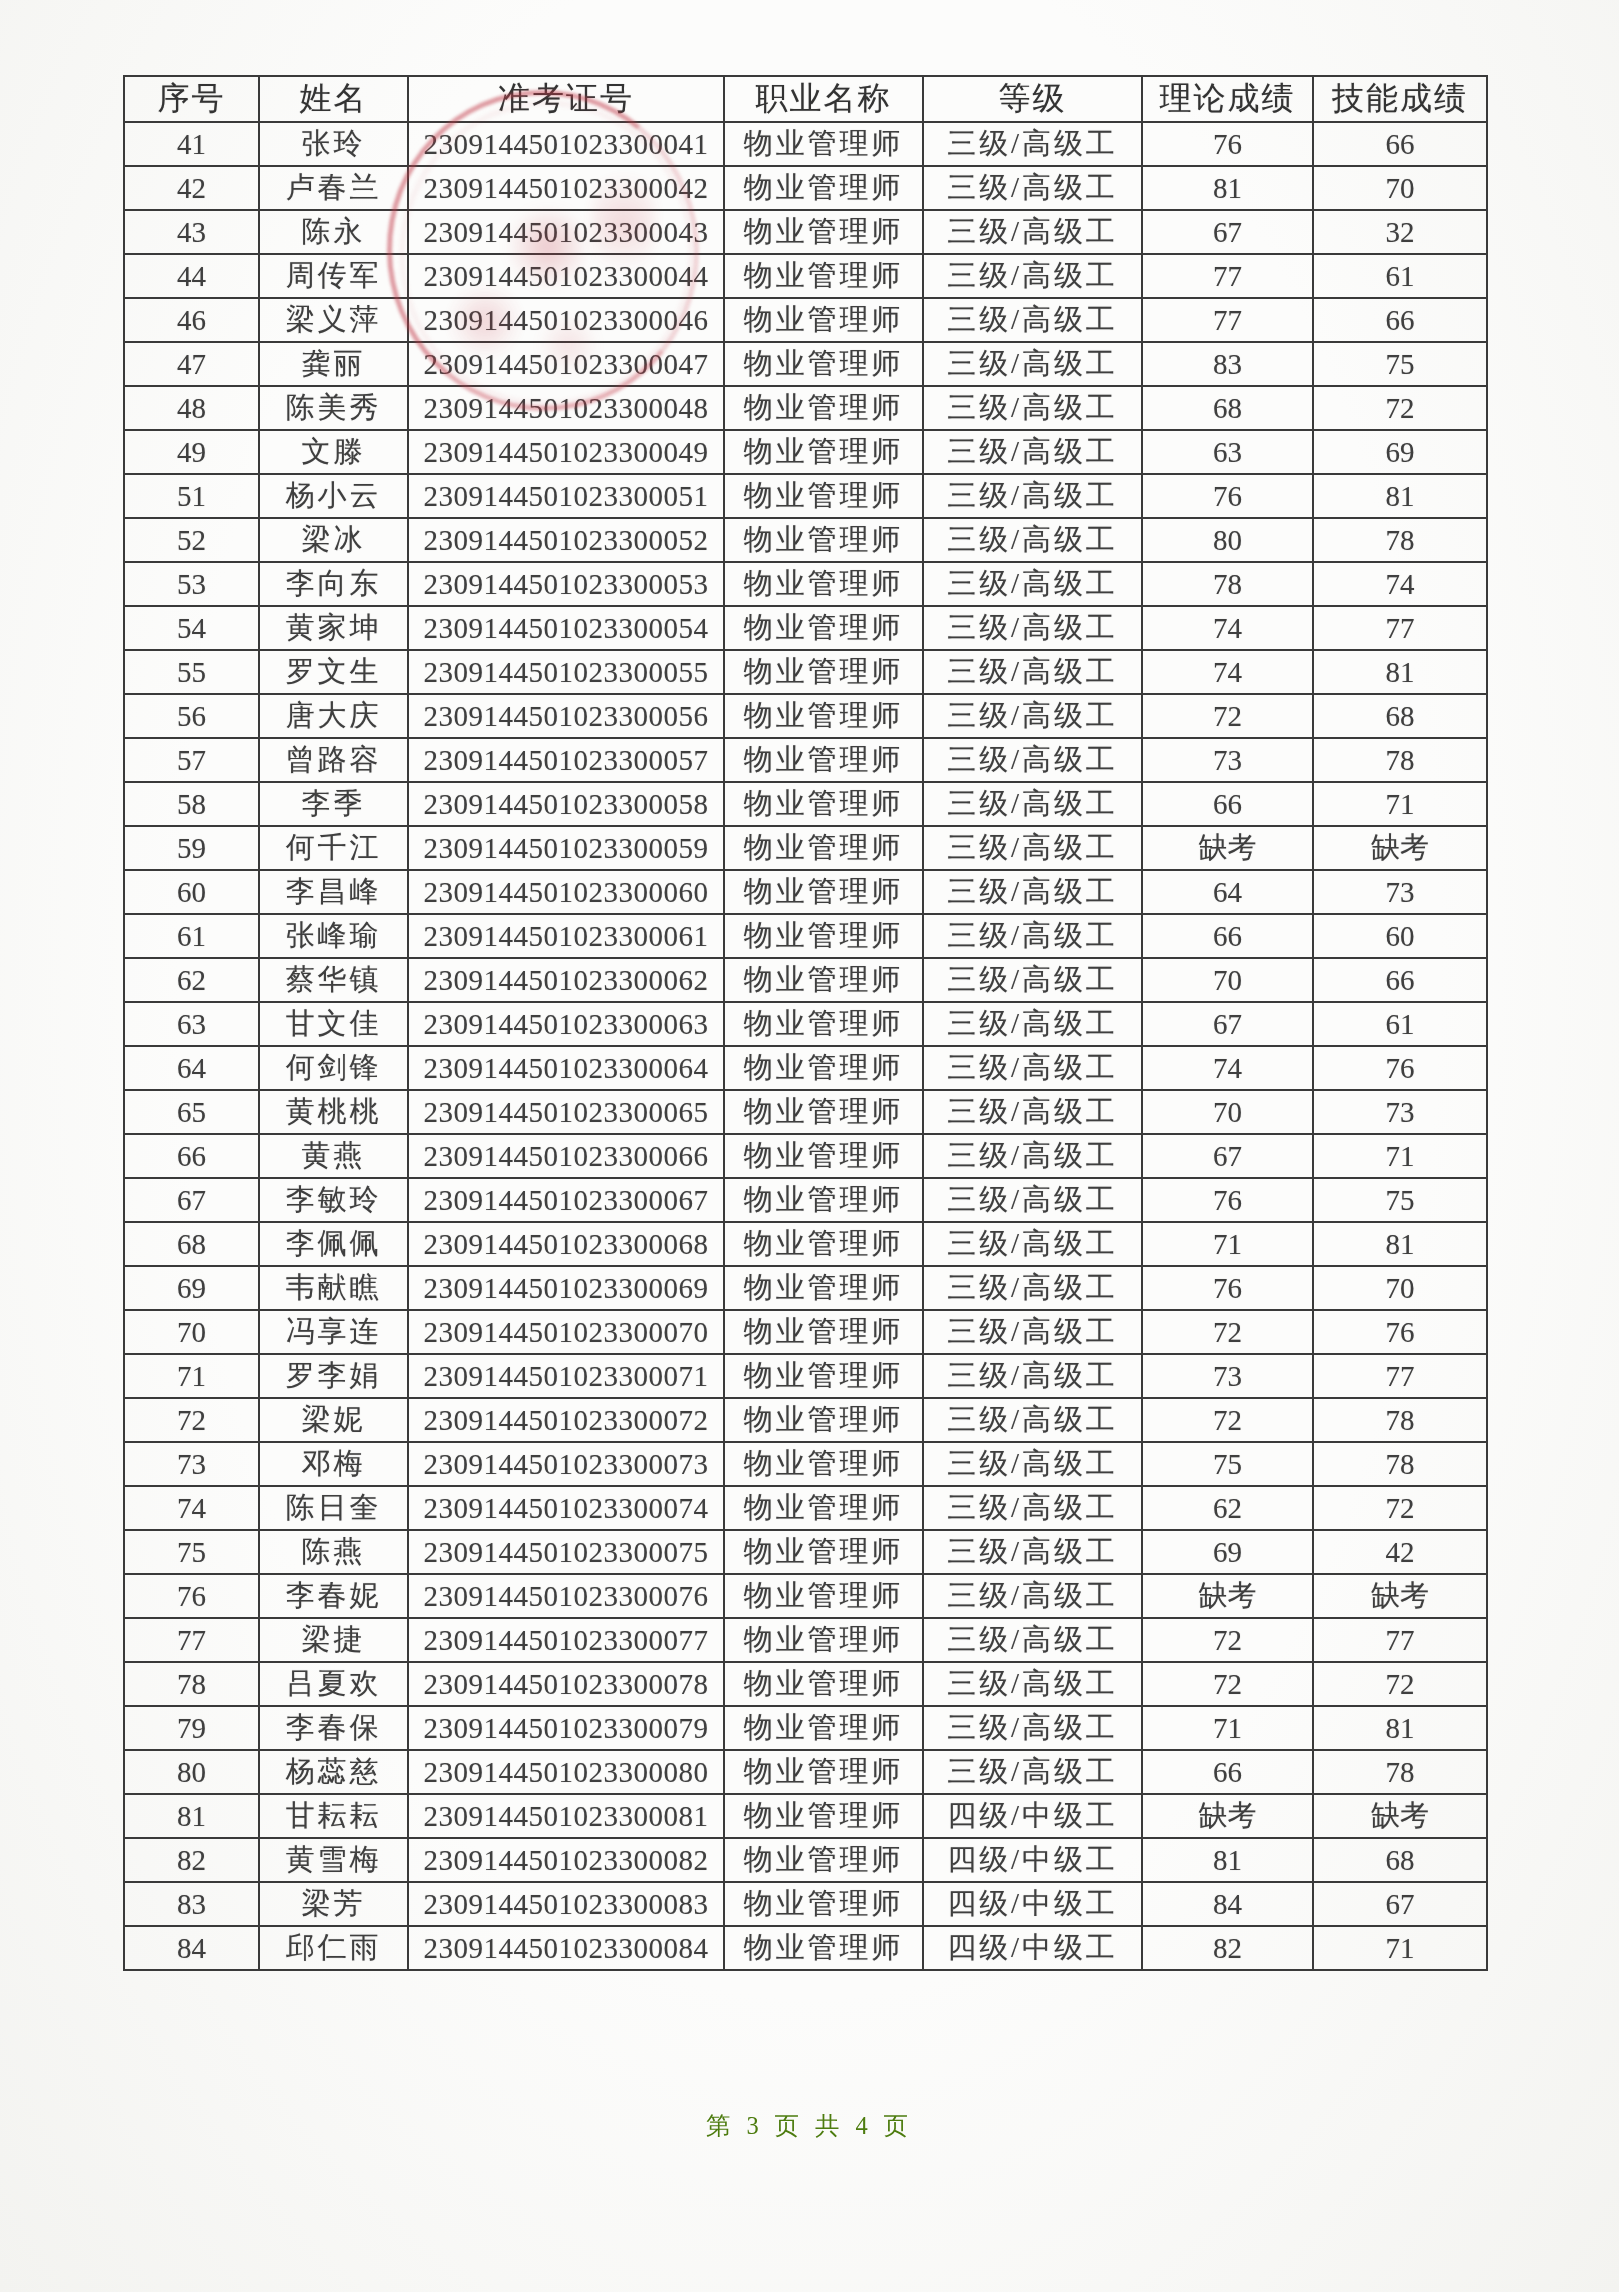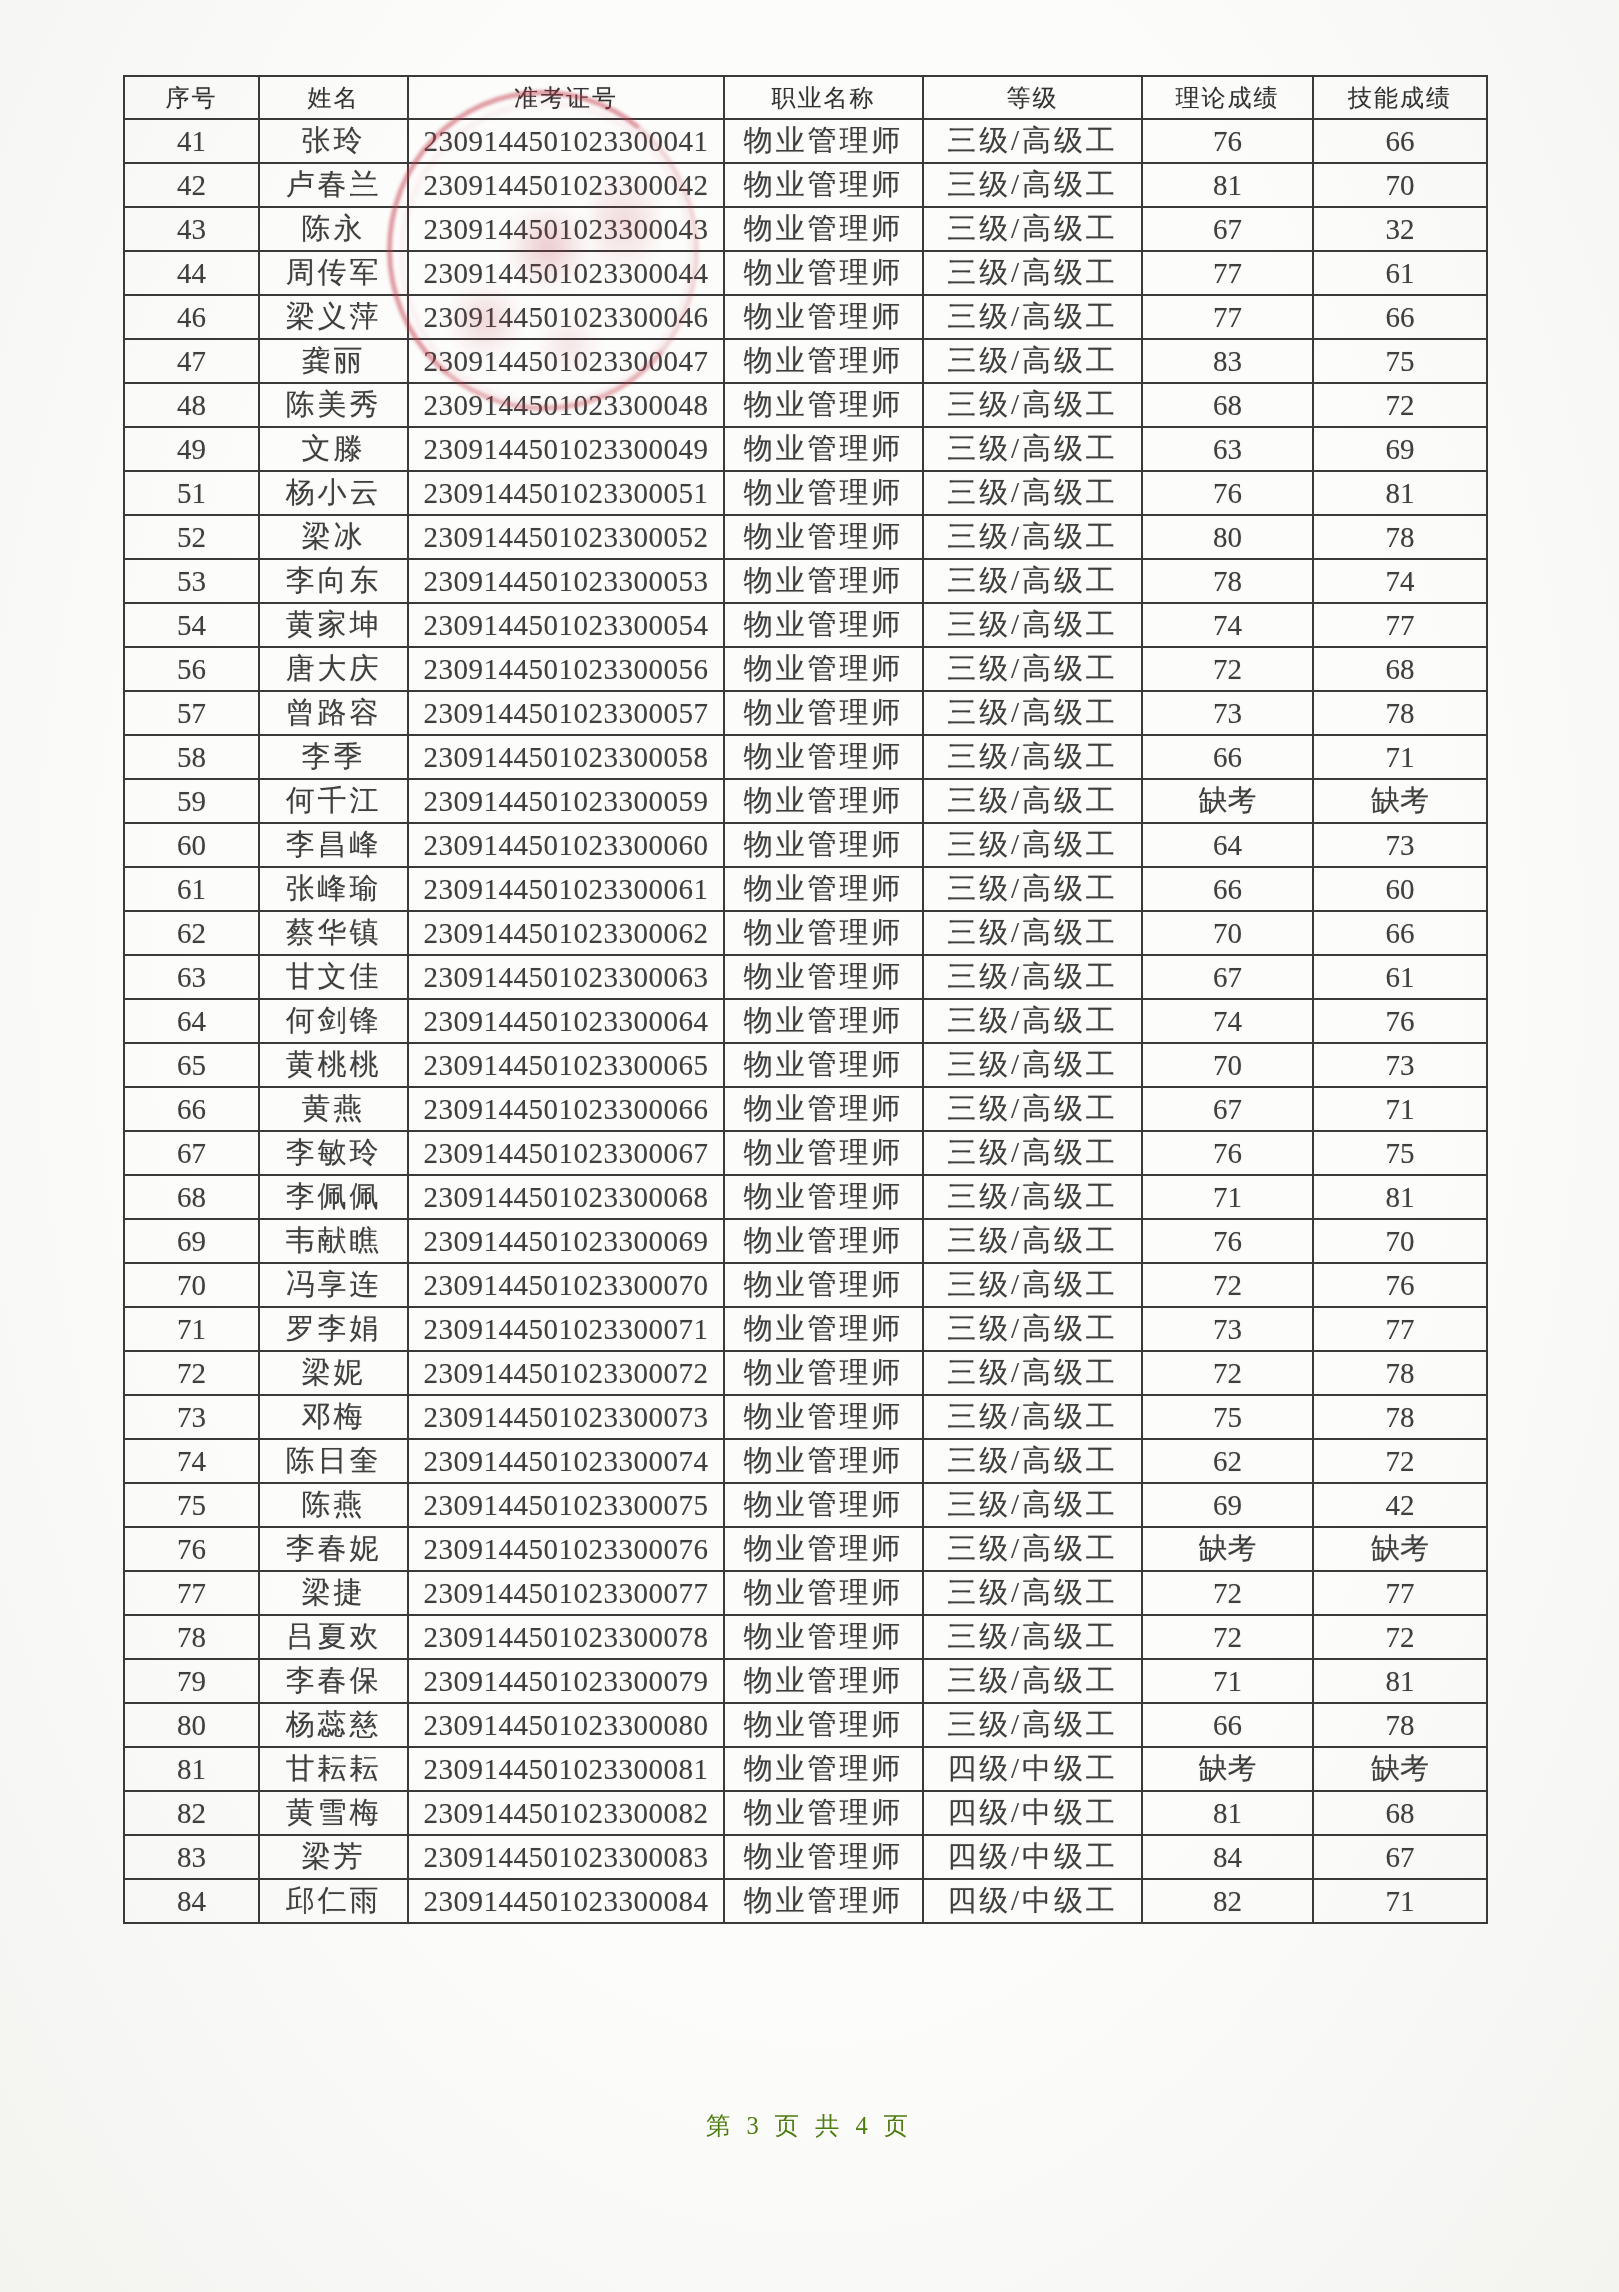--- a/index.html
+++ b/index.html
@@ -14,21 +14,21 @@
     border-collapse:collapse;table-layout:fixed;
     border:2.9px solid #333;
   }
   .scan-table th,.scan-table td{
     border:2px solid #3a3a3a;
     text-align:center;vertical-align:middle;
     padding:0;overflow:hidden;white-space:nowrap;
     font-weight:normal;
     text-shadow:0 0 1px rgba(60,60,60,.35);
   }
-  .scan-table th{height:41px;font-size:24px;letter-spacing:2px;color:#333;}
+  .scan-table th{height:41px;font-size:32px;letter-spacing:2px;color:#333;}
   .scan-table td{height:42px;font-size:28px;color:#3f3f3f;}
   td.col0,td.col5,td.col6{font-size:29px;}
   td.col1,td.col3,td.col4{font-size:29px;letter-spacing:2.9px;}
   td.col2{font-size:29px;letter-spacing:0.5px;}
   .page-footer{
     position:absolute;top:2109px;left:0;width:100%;
     text-align:center;font-size:24.5px;color:#4d7c0f;
     letter-spacing:4.9px;
   }
   
@@ -181,20 +181,29 @@
         <tr>
           <td class="col0">54</td>
           <td class="col1">黄家坤</td>
           <td class="col2">2309144501023300054</td>
           <td class="col3">物业管理师</td>
           <td class="col4">三级/高级工</td>
           <td class="col5">74</td>
           <td class="col6">77</td>
         </tr>
         <tr>
+          <td class="col0">55</td>
+          <td class="col1">罗文生</td>
+          <td class="col2">2309144501023300055</td>
+          <td class="col3">物业管理师</td>
+          <td class="col4">三级/高级工</td>
+          <td class="col5">74</td>
+          <td class="col6">81</td>
+        </tr>
+        <tr>
           <td class="col0">56</td>
           <td class="col1">唐大庆</td>
           <td class="col2">2309144501023300056</td>
           <td class="col3">物业管理师</td>
           <td class="col4">三级/高级工</td>
           <td class="col5">72</td>
           <td class="col6">68</td>
         </tr>
         <tr>
           <td class="col0">57</td>

